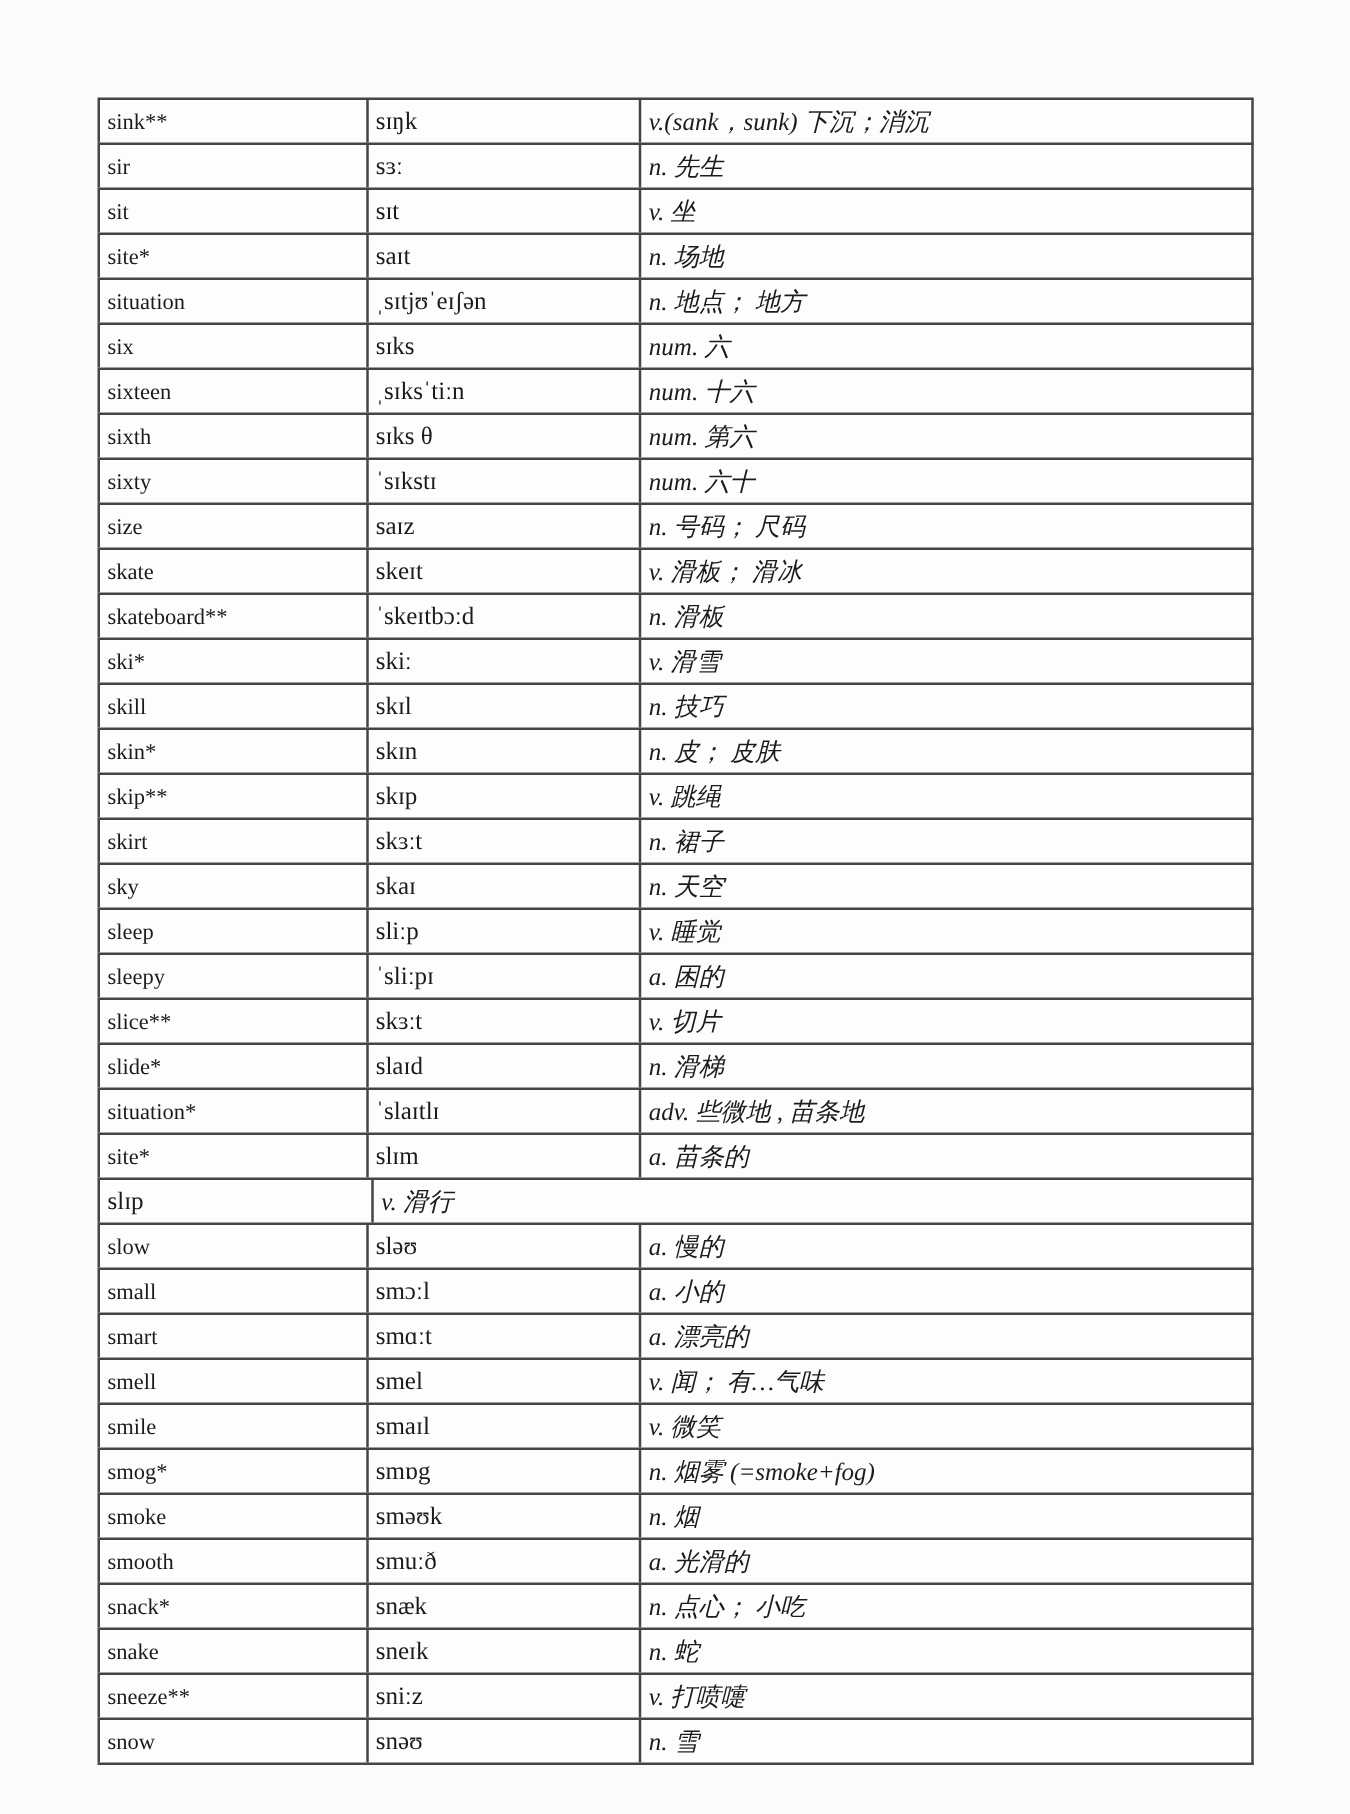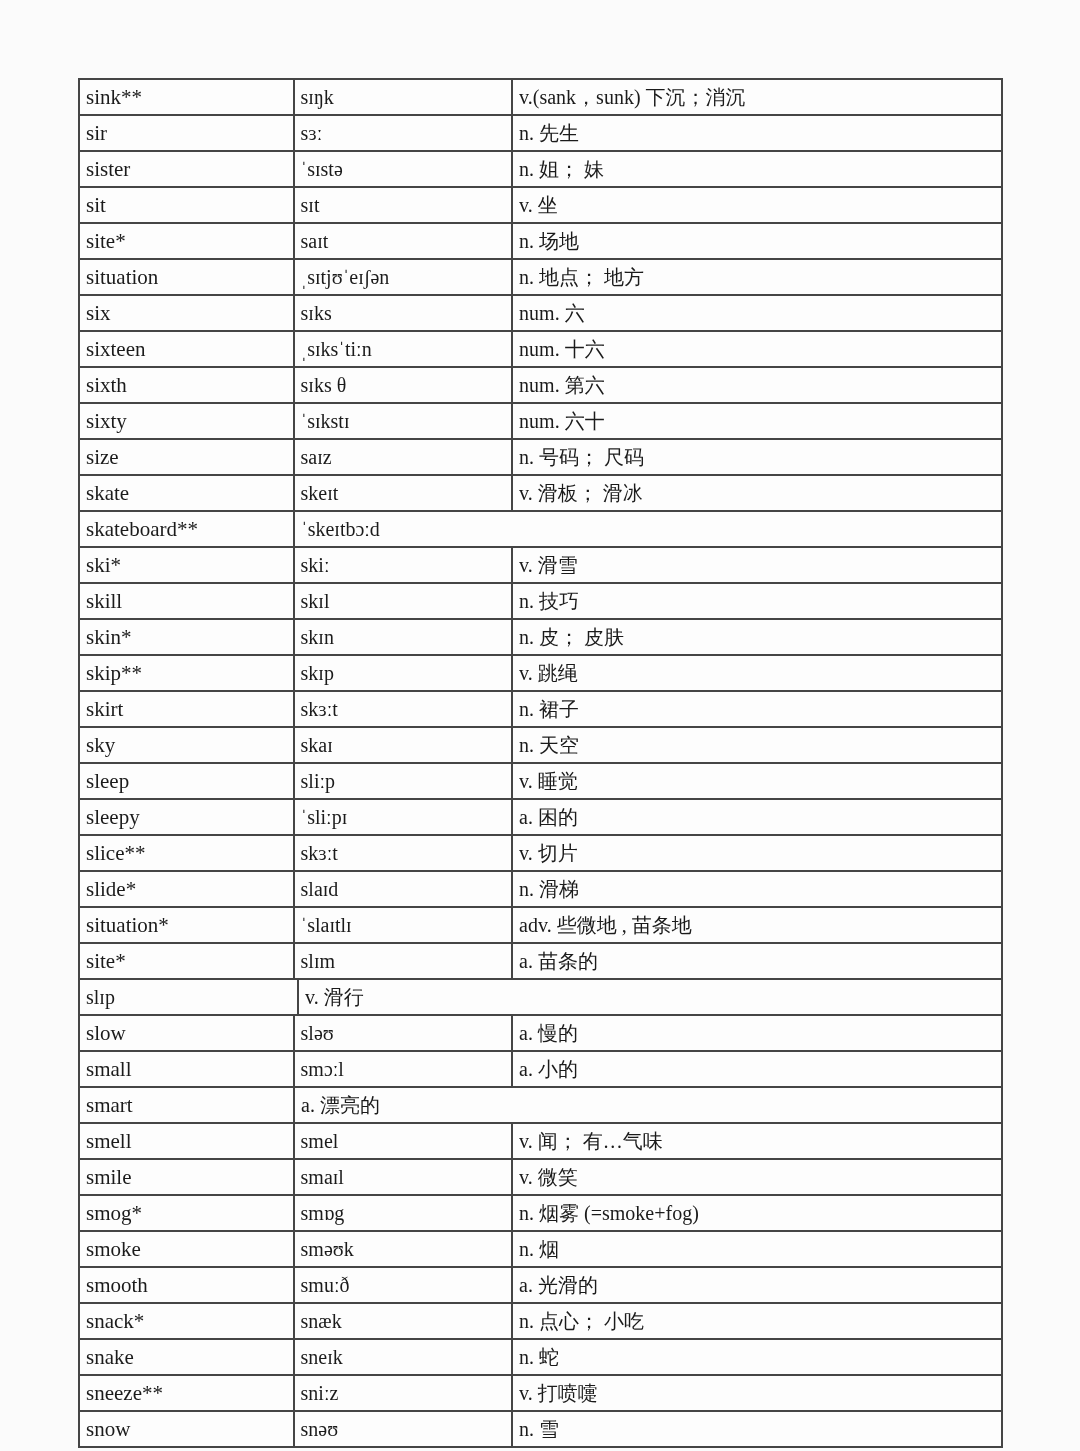--- a/index.html
+++ b/index.html
@@ -37,52 +37,48 @@
     height: 100%;
     display: flex;
     align-items: center;
     padding-left: 6px;
     overflow: hidden;
     white-space: nowrap;
     color: #1b1b1b;
   }
   .c-word {
     width: 215px;
-    font-size: 21px;
+    font-size: 18px;
   }
   .c-ipa {
     width: 219px;
     font-size: 20px;
   }
   .c-meaning {
     width: 491px;
     font-size: 20px;
+    font-style: italic;
   }
 </style>
 </head>
 <body>
 
 <div class="page">
   <div class="vocab-table" id="vocab-table">
       <div class="row">
         <div class="cell c-word">sink**</div>
         <div class="cell c-ipa">sɪŋk</div>
         <div class="cell c-meaning">v.(sank，sunk) 下沉；消沉</div>
       </div>
       <div class="row">
         <div class="cell c-word">sir</div>
         <div class="cell c-ipa">sɜː</div>
         <div class="cell c-meaning">n. 先生</div>
       </div>
       <div class="row">
-        <div class="cell c-word">sister</div>
-        <div class="cell c-ipa">ˈsɪstə</div>
-        <div class="cell c-meaning">n. 姐； 妹</div>
-      </div>
-      <div class="row">
         <div class="cell c-word">sit</div>
         <div class="cell c-ipa">sɪt</div>
         <div class="cell c-meaning">v. 坐</div>
       </div>
       <div class="row">
         <div class="cell c-word">site*</div>
         <div class="cell c-ipa">saɪt</div>
         <div class="cell c-meaning">n. 场地</div>
       </div>
       <div class="row">
@@ -116,20 +112,21 @@
         <div class="cell c-meaning">n. 号码； 尺码</div>
       </div>
       <div class="row">
         <div class="cell c-word">skate</div>
         <div class="cell c-ipa">skeɪt</div>
         <div class="cell c-meaning">v. 滑板； 滑冰</div>
       </div>
       <div class="row">
         <div class="cell c-word">skateboard**</div>
         <div class="cell c-ipa">ˈskeɪtbɔːd</div>
+        <div class="cell c-meaning">n. 滑板</div>
       </div>
       <div class="row">
         <div class="cell c-word">ski*</div>
         <div class="cell c-ipa">skiː</div>
         <div class="cell c-meaning">v. 滑雪</div>
       </div>
       <div class="row">
         <div class="cell c-word">skill</div>
         <div class="cell c-ipa">skɪl</div>
         <div class="cell c-meaning">n. 技巧</div>
@@ -193,20 +190,21 @@
         <div class="cell c-ipa">sləʊ</div>
         <div class="cell c-meaning">a. 慢的</div>
       </div>
       <div class="row">
         <div class="cell c-word">small</div>
         <div class="cell c-ipa">smɔːl</div>
         <div class="cell c-meaning">a. 小的</div>
       </div>
       <div class="row">
         <div class="cell c-word">smart</div>
+        <div class="cell c-ipa">smɑːt</div>
         <div class="cell c-meaning">a. 漂亮的</div>
       </div>
       <div class="row">
         <div class="cell c-word">smell</div>
         <div class="cell c-ipa">smel</div>
         <div class="cell c-meaning">v. 闻； 有…气味</div>
       </div>
       <div class="row">
         <div class="cell c-word">smile</div>
         <div class="cell c-ipa">smaɪl</div>

